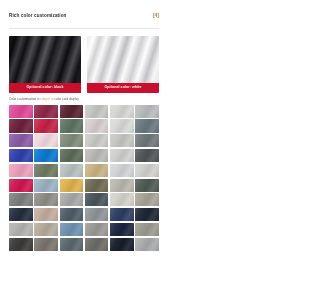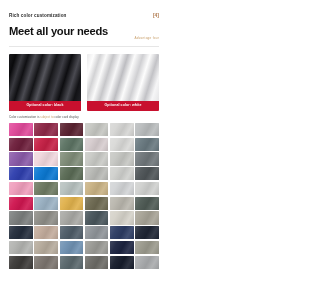--- a/index.html
+++ b/index.html
@@ -161,21 +161,20 @@
   }
 </style>
 </head>
 <body>
 
 <div class="page">
 
   <div class="header">
     <p class="eyebrow">Rich color customization</p>
     <span class="badge">[4]</span>
-    <h1 class="headline">Meet all your needs</h1>
     <span class="advantage">Advantage four</span>
   </div>
 
   <div class="rule"></div>
 
   <div class="panels">
     <div class="panel panel-black">
       <div class="panel-img"></div>
       <div class="panel-caption">Optional color: black</div>
     </div>

